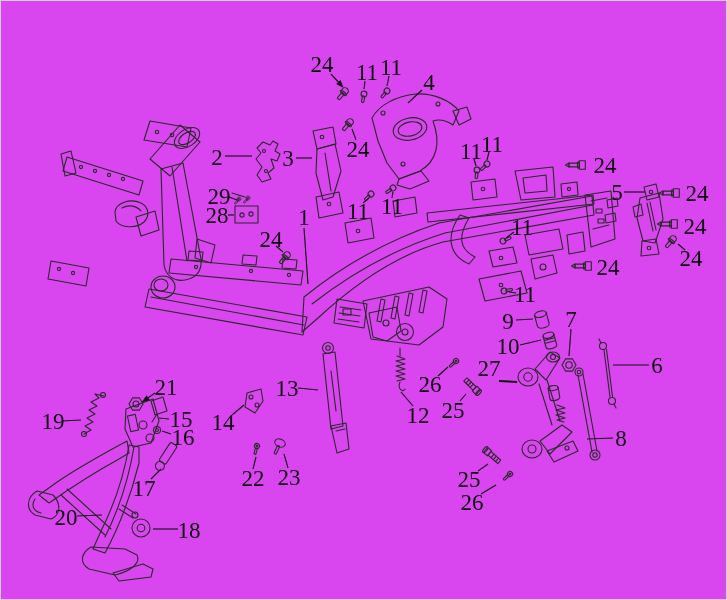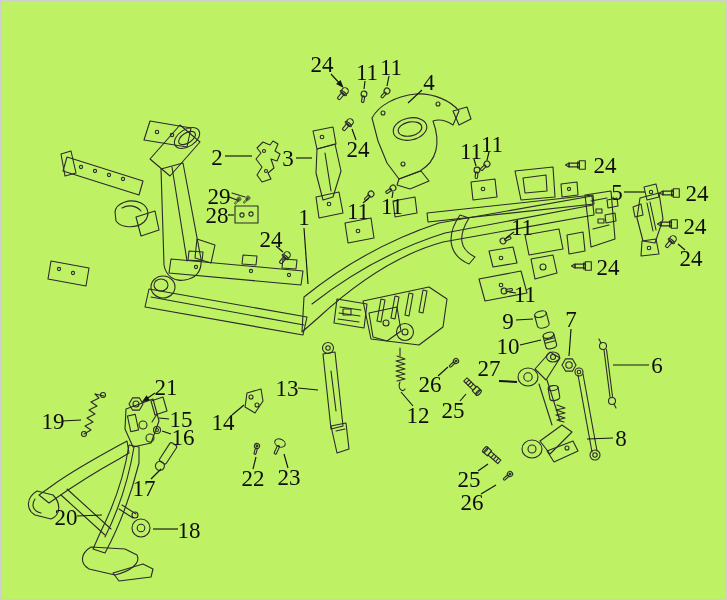--- a/index.html
+++ b/index.html
@@ -1,16 +1,16 @@
 <!DOCTYPE html>
 <html><head>
 <meta charset="utf-8">
 <style>
   html,body{margin:0;padding:0;background:#fff;}
-  .stage{position:relative;width:725px;height:598px;border:1px solid #cfcfcf;background:#bef264;overflow:hidden;}
+  .stage{position:relative;width:725px;height:598px;border:1px solid #cfcfcf;background:#d946ef;overflow:hidden;}
   svg{display:block;}
   
   #art path,#art rect,#art circle,#art ellipse,#art line,#art polygon,
   #defs path,#defs rect,#defs circle,#defs ellipse,#defs line{
     stroke:#2a2a2a;stroke-width:1.1;fill:none;stroke-linejoin:round;stroke-linecap:round;
   }
   .w{fill:#ffffff;}
   .dk{fill:#1d1d1d;stroke:none;}
   .dout{fill:#1d1d1d;stroke:#1d1d1d;}
   .thin{stroke-width:.75;}

